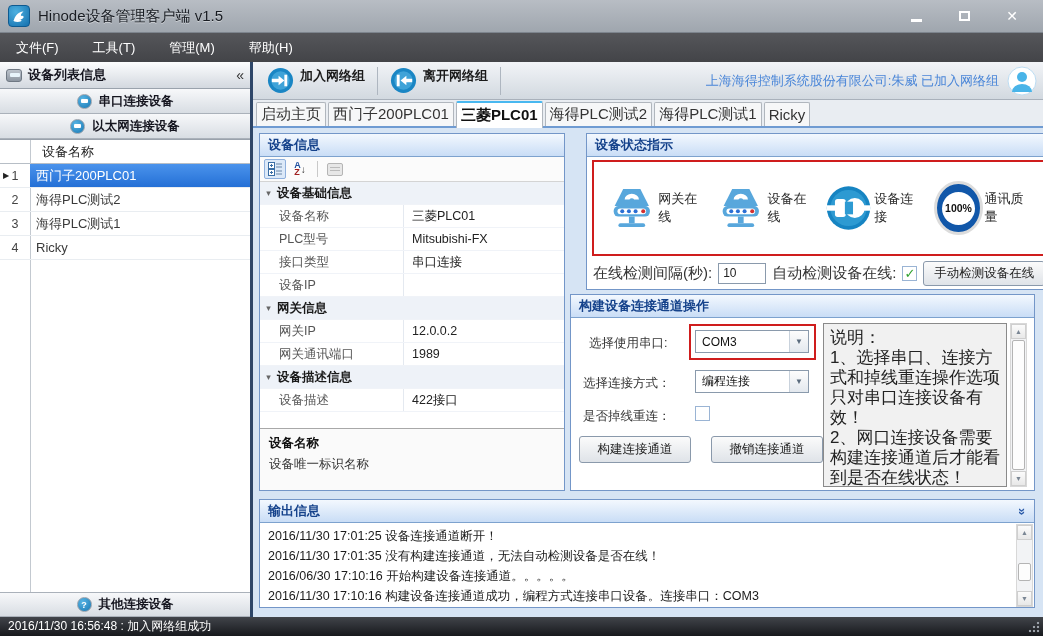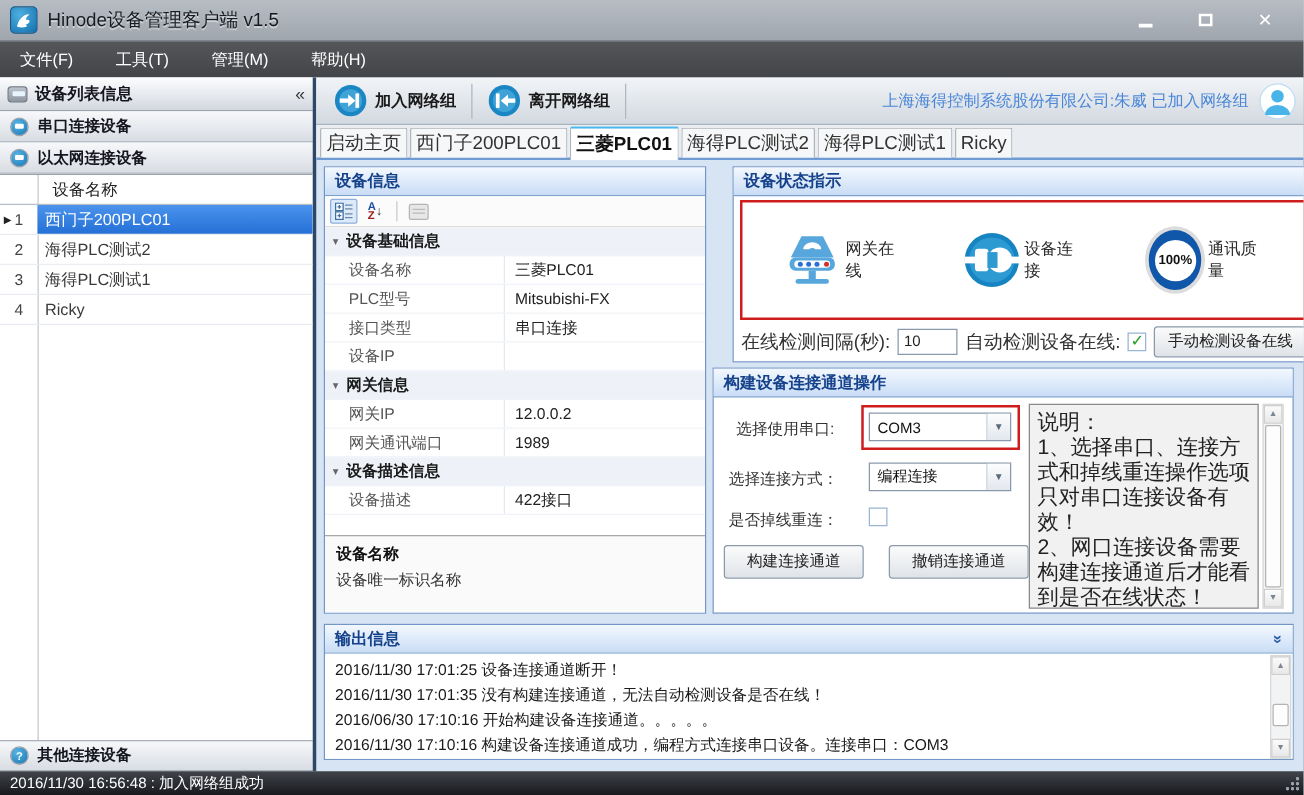--- a/index.html
+++ b/index.html
@@ -29,21 +29,21 @@
 
   
   .sidebar { position:absolute; left:0; top:62px; width:253px; height:555px;
     background:#e4e8ed; border-right:3px solid #2e4668; }
   .side-header { height:27px; background:linear-gradient(#fcfdfe,#d3d8df);
     border-bottom:1px solid #9aa2ac; display:flex; align-items:center; padding:0 6px; }
   .side-header .hdr-text { font-weight:bold; color:#15151f; margin-left:6px; }
   .collapse-btn { margin-left:auto; color:#333; font-size:14px; cursor:default; }
   .collapse-btn::after{ content:"«"; }
   .side-group { height:25px; background:linear-gradient(#f7f8fa,#d8dde3);
-    border-bottom:1px solid #aab1ba; display:flex; align-items:center; padding:0 8px; cursor:default; }
+    border-bottom:1px solid #aab1ba; display:flex; align-items:center; padding:0 8px; cursor:default;justify-content:center; }
   .side-group .grp-text { font-weight:bold; color:#15151f; margin-left:7px; font-size:12.5px; }
   .side-group.bottom { position:absolute; bottom:0; left:0; width:100%; border-top:1px solid #aab1ba; }
   .round-icon { width:15px; height:15px; border-radius:50%;
     background:radial-gradient(circle at 35% 30%, #57b4e4, #1878b4); border:1px solid #9aa2ac;
     display:flex; align-items:center; justify-content:center; flex:0 0 auto; }
   .round-icon::after { content:""; width:7px; height:4px; background:#fff; border-radius:1px; }
   .round-icon.q::after { content:"?"; width:auto; height:auto; background:none; color:#fff; font-size:9px; font-weight:bold; }
   .monitor-icon { width:16px; height:13px; border-radius:3px;
     background:linear-gradient(#bcc3cc,#8d96a1); border:1px solid #6f7883; position:relative; flex:0 0 auto; }
   .monitor-icon::after { content:""; position:absolute; left:3px; top:3px; width:10px; height:4px;
@@ -70,21 +70,21 @@
       radial-gradient(circle at 6px 10px,#9aa0a8 1.2px,transparent 1.6px),
       radial-gradient(circle at 10px 6px,#9aa0a8 1.2px,transparent 1.6px),
       radial-gradient(circle at 2px 10px,#9aa0a8 1.2px,transparent 1.6px),
       radial-gradient(circle at 6px 6px,#9aa0a8 1.2px,transparent 1.6px),
       radial-gradient(circle at 10px 2px,#9aa0a8 1.2px,transparent 1.6px); }
 
   
   .main-toolbar { position:absolute; left:253px; top:62px; width:790px; height:38px;
     background:linear-gradient(#f2f4f7,#d2d9e0); border-bottom:1px solid #a9b1bb;
     display:flex; align-items:center; padding:0 6px; }
-  .tool-btn { display:flex; align-items:center; gap:6px; padding:3px 8px; cursor:default; }
+  .tool-btn { display:flex; gap:6px; padding:3px 8px; cursor:default; }
   .tool-btn .lbl { font-size:13px; font-weight:bold; color:#1a1a1a; }
   .tool-sep { width:1px; height:28px; background:#aeb6c0; margin:0 4px; }
   .net-icon { width:27px; height:27px; flex:0 0 auto; }
   .user-info { margin-left:auto; color:#4a86d8; font-size:13px; white-space:nowrap; }
   .avatar { width:30px; height:30px; margin-left:8px; flex:0 0 auto; }
 
   
   .tabstrip { position:absolute; left:253px; top:100px; width:790px; height:28px;
     background:#e9edf2; display:flex; align-items:flex-end; padding-left:3px;
     border-bottom:2px solid #6f9bd2; }
@@ -403,20 +403,35 @@
           <circle cx="16" cy="25.5" r="2.1" fill="#2b6fd4"></circle>
           <circle cx="23" cy="25.5" r="2.1" fill="#2b6fd4"></circle>
           <circle cx="30" cy="25.5" r="2.1" fill="#2b6fd4"></circle>
           <circle cx="38" cy="25.5" r="2.1" fill="#d43030"></circle>
           <rect x="23" y="31" width="6" height="7" fill="#58a7dc"></rect>
           <rect x="12" y="38" width="28" height="4" rx="2" fill="#58a7dc"></rect>
         </svg>
         <span class="ind-label">网关在线</span>
       </div>
       <div class="indicator">
+        <svg width="58" height="48" viewBox="0 0 52 44">
+          <path d="M17 2 L35 2 L44 20 L8 20 Z" fill="#58a7dc"></path>
+          <path d="M18.5 13 a7.5 6 0 0 1 15 0 l-5 0 a3 2.6 0 0 0 -5 0 z" fill="#ffffff"></path>
+          <rect x="7" y="20" width="38" height="11" rx="5" fill="#58a7dc"></rect>
+          <rect x="11" y="22.5" width="30" height="6" rx="3" fill="#ffffff"></rect>
+          <circle cx="16" cy="25.5" r="2.1" fill="#2b6fd4"></circle>
+          <circle cx="23" cy="25.5" r="2.1" fill="#2b6fd4"></circle>
+          <circle cx="30" cy="25.5" r="2.1" fill="#2b6fd4"></circle>
+          <circle cx="38" cy="25.5" r="2.1" fill="#d43030"></circle>
+          <rect x="23" y="31" width="6" height="7" fill="#58a7dc"></rect>
+          <rect x="12" y="38" width="28" height="4" rx="2" fill="#58a7dc"></rect>
+        </svg>
+        <span class="ind-label">设备在线</span>
+      </div>
+      <div class="indicator">
         <svg width="52" height="52" viewBox="0 0 52 52">
           <circle cx="26" cy="26" r="24" fill="#1684c2"></circle>
           <circle cx="26" cy="26" r="20" fill="#2d9ad2"></circle>
           <rect x="2" y="23" width="11" height="6" fill="#ffffff"></rect>
           <rect x="11" y="16" width="12" height="20" rx="3" fill="#ffffff"></rect>
           <circle cx="33" cy="26" r="11" fill="#ffffff"></circle>
           <rect x="22" y="19" width="9" height="14" fill="#2d9ad2"></rect>
           <rect x="43" y="23" width="7" height="6" fill="#ffffff"></rect>
         </svg>
         <span class="ind-label">设备连接</span>

